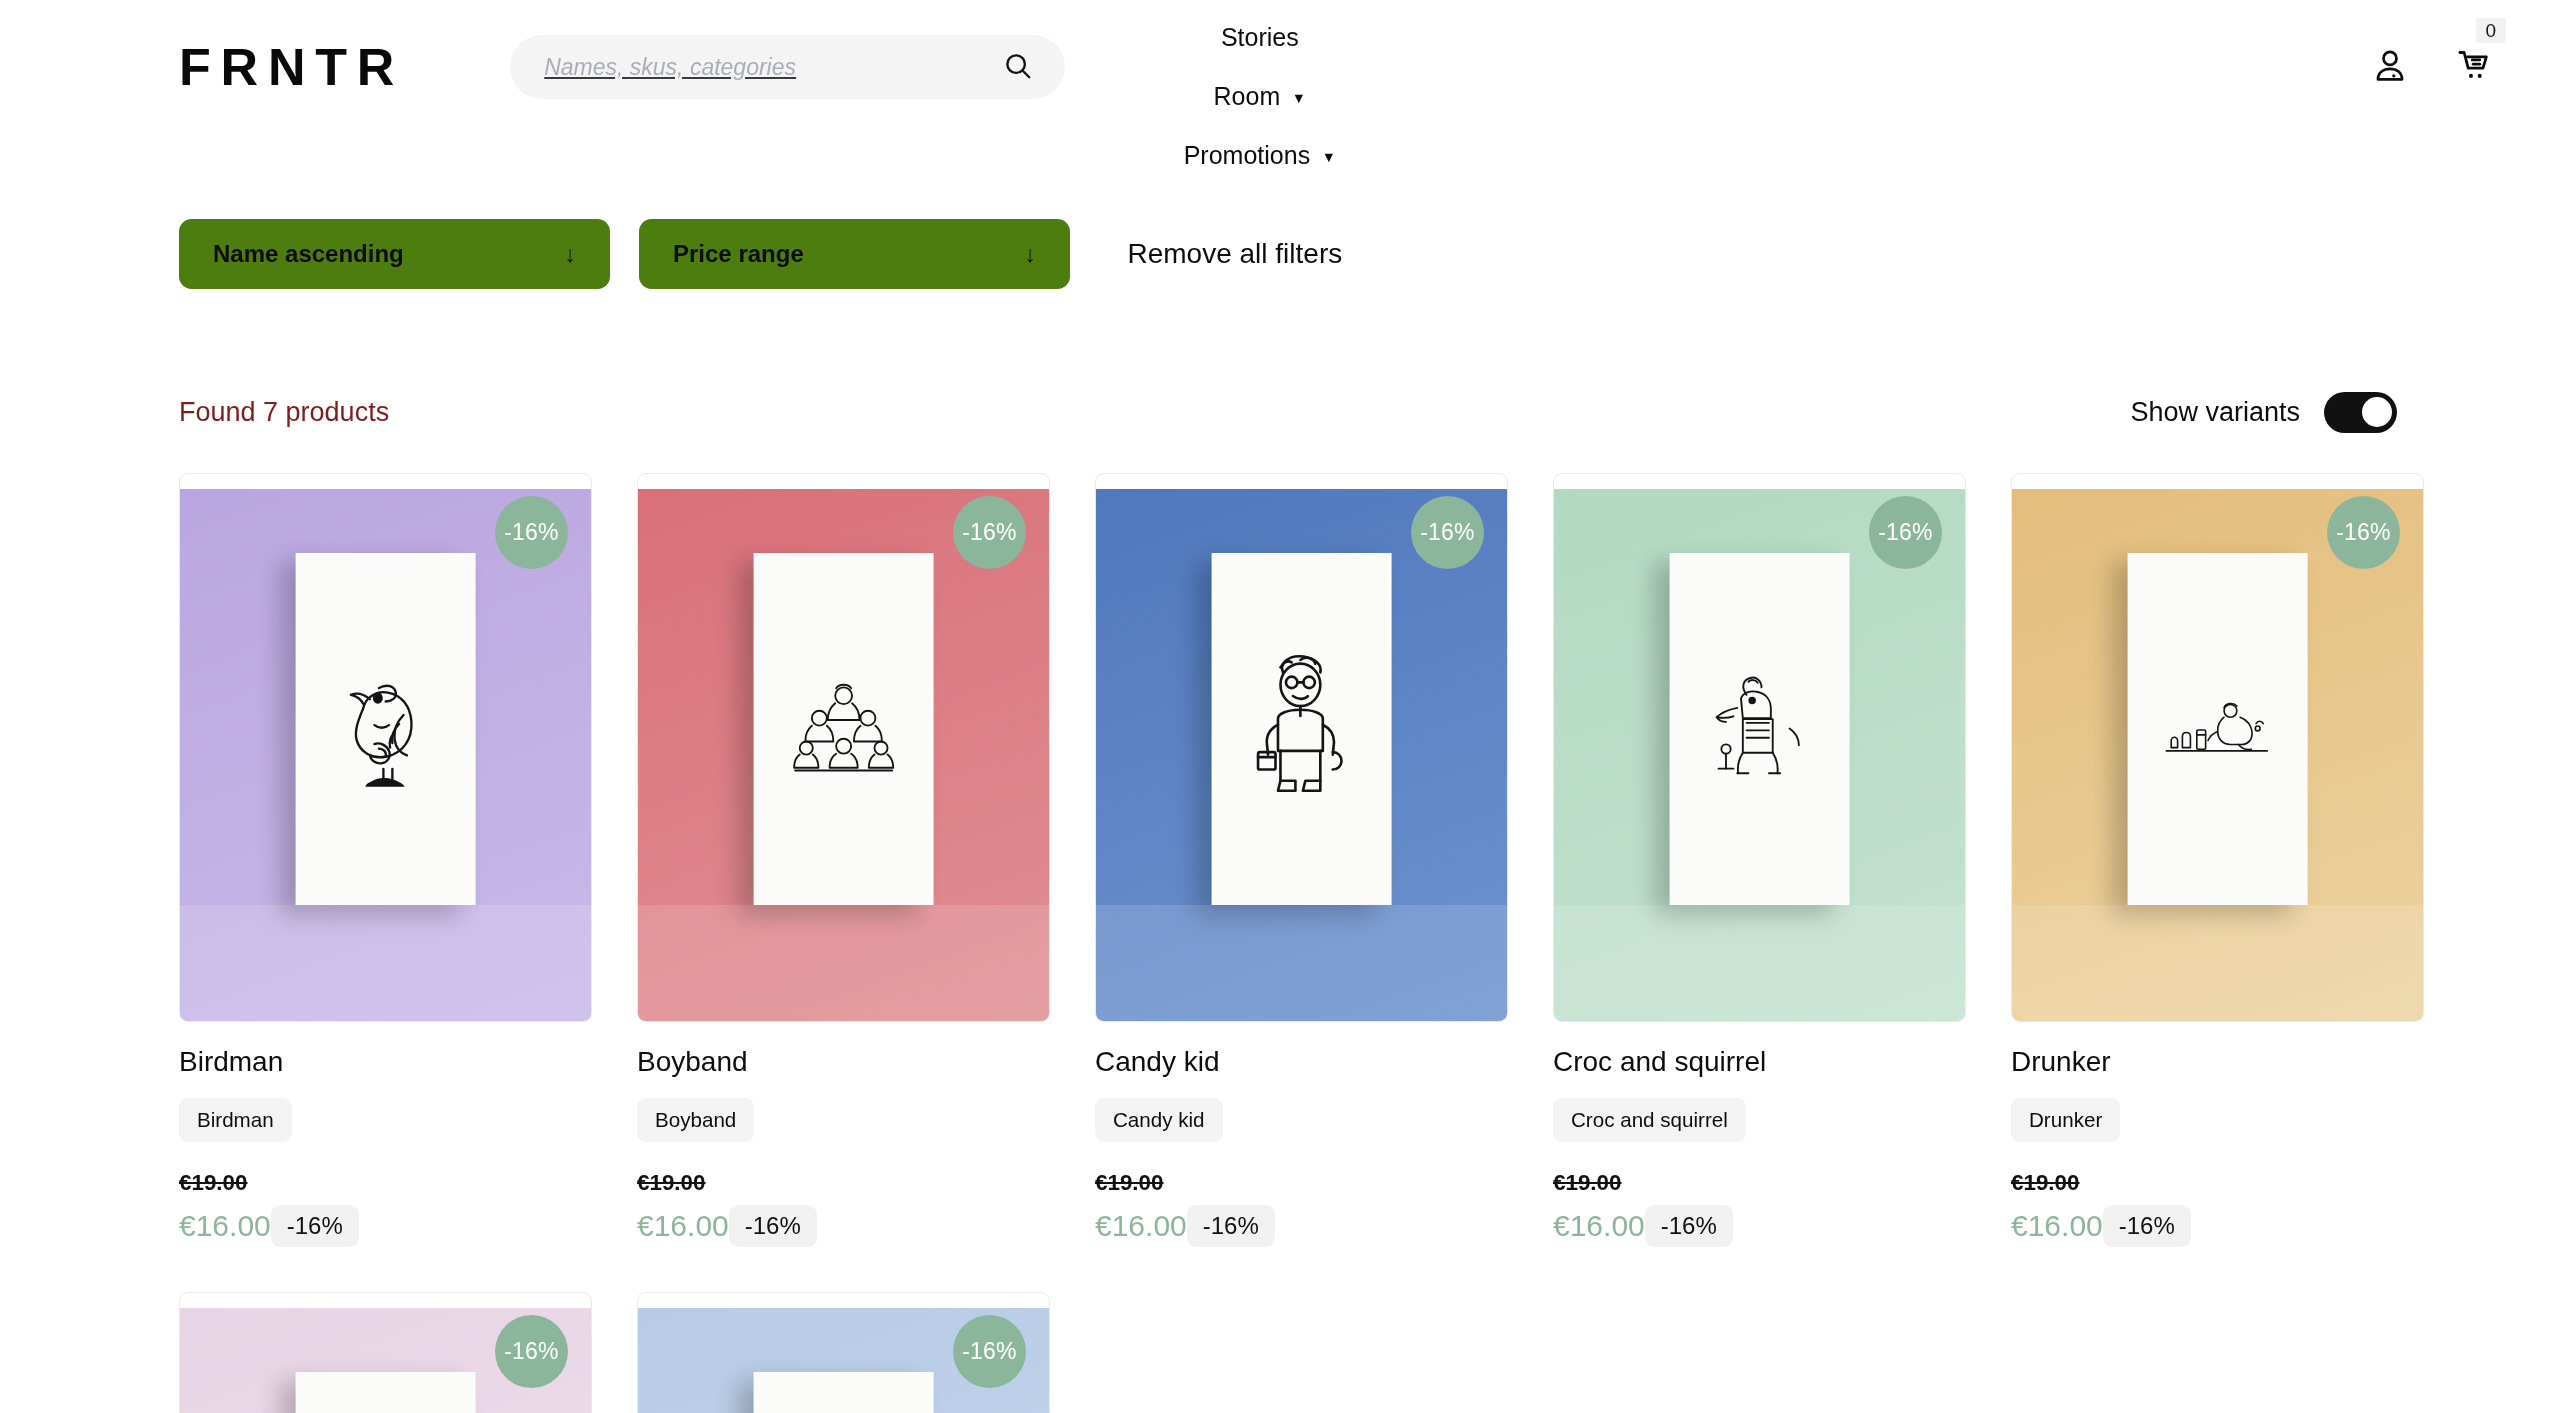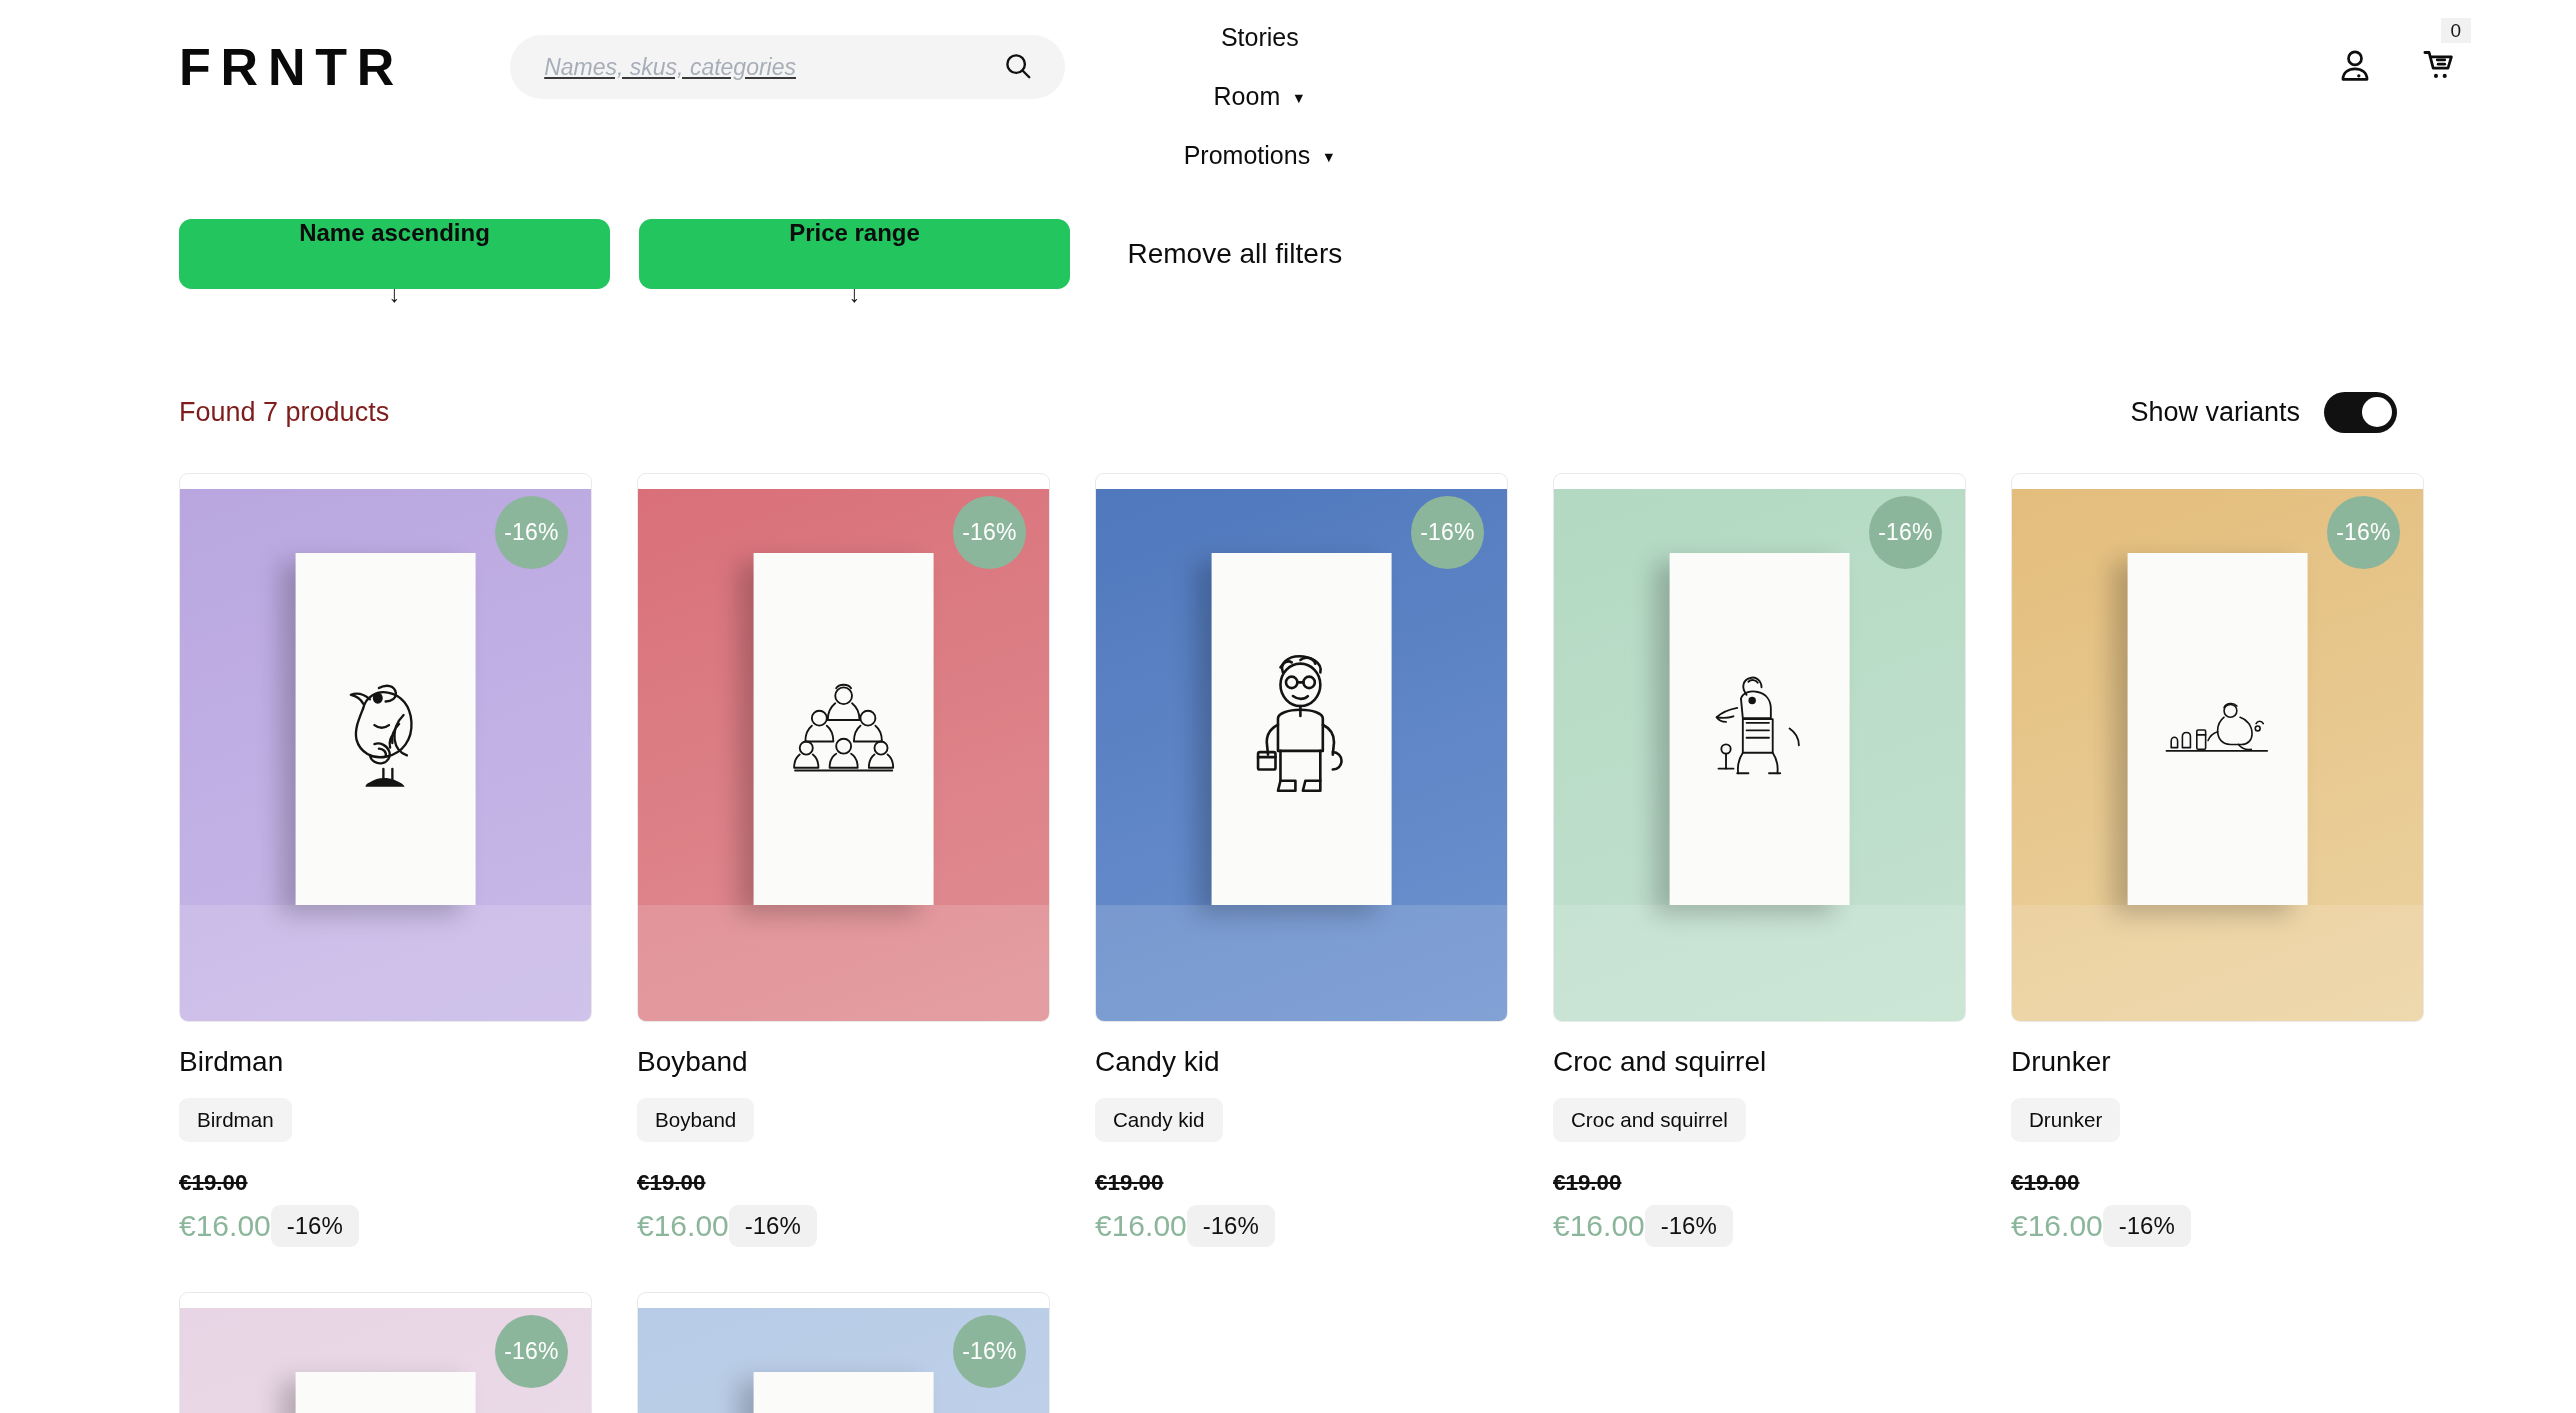--- a/index.html
+++ b/index.html
@@ -15,21 +15,21 @@
     font-family: "Liberation Sans", sans-serif;
     color: #0d0d0d;
     -webkit-font-smoothing: antialiased;
   }
 
   
   .header {
     height: 134px;
     display: flex;
     align-items: center;
-    padding: 0 116px 0 179px;
+    padding: 0 81px 0 179px;
     position: relative;
   }
 
   .logo {
     font-size: 52px;
     font-weight: 700;
     letter-spacing: 9.8px;
     color: #0a0a0a;
     line-height: 1;
     white-space: nowrap;
@@ -138,34 +138,33 @@
   .filter-bar {
     display: flex;
     align-items: center;
     padding: 0 179px;
     margin-top: 85px;
     gap: 29px;
   }
 
   .filter-pill {
     height: 70px;
-    background: #22c55e;
+    background: #4d7c0f;
     border: none;
     border-radius: 12.5px;
     display: flex;
     align-items: center;
     justify-content: space-between;
     padding: 0 34px;
     font-family: "Liberation Sans", sans-serif;
     font-size: 24px;
     font-weight: 700;
     color: #0d0d0d;
     cursor: pointer;
     gap: 36px;
-    flex-direction: column;
   }
 
   .filter-pill.sort    { width: 431px; }
   .filter-pill.price   { width: 431px; }
   .filter-pill.attrs   { width: 431px; }
 
   .down-arrow {
     font-size: 23px;
     line-height: 1;
     color: #151515;

